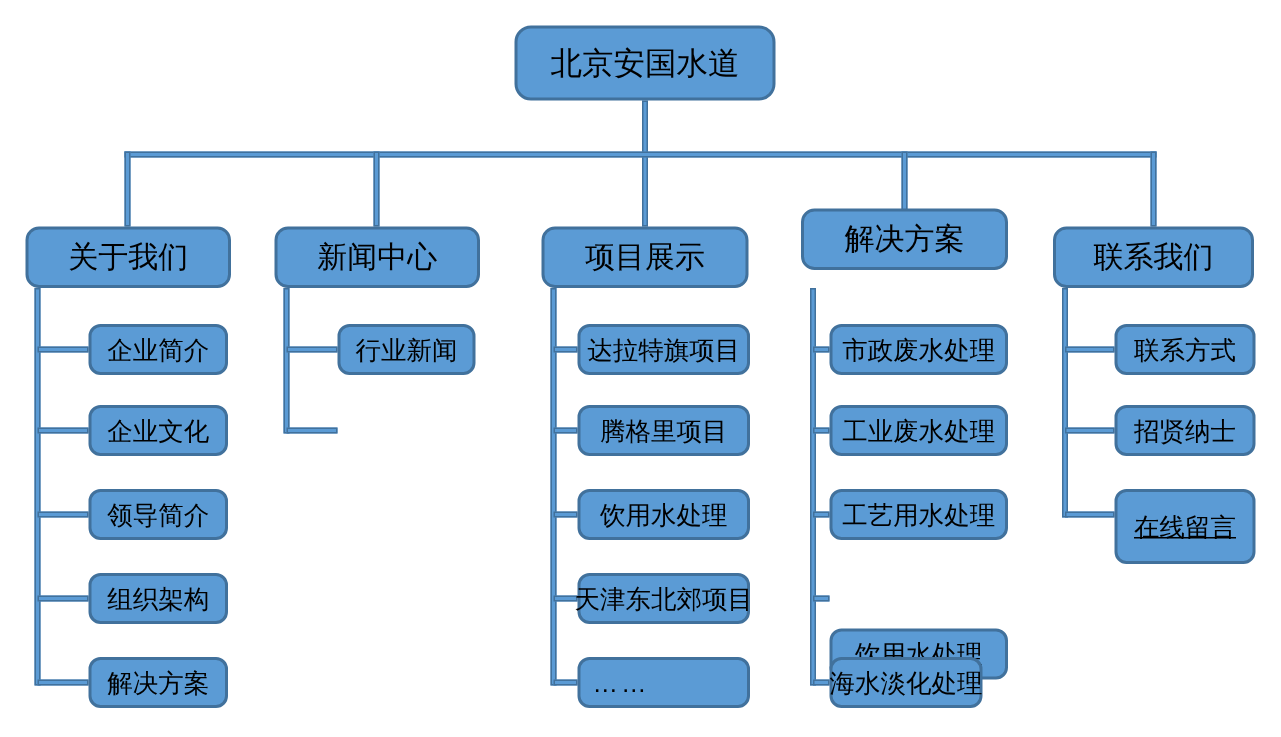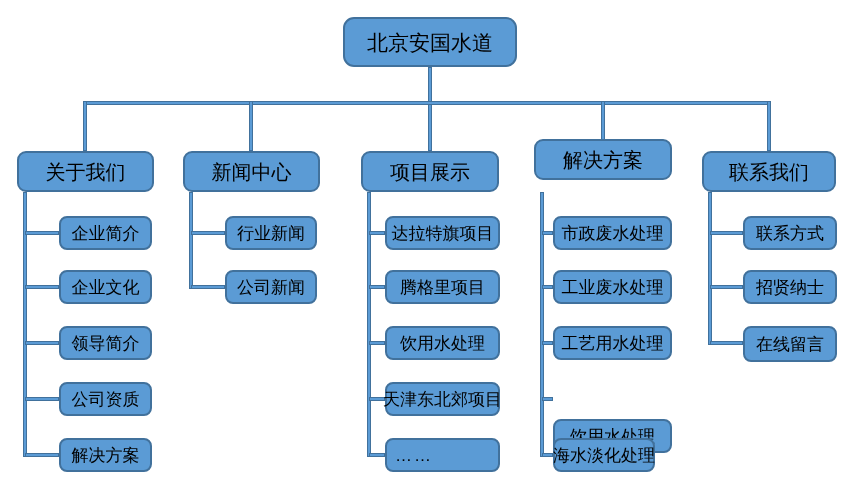--- a/index.html
+++ b/index.html
@@ -45,30 +45,29 @@
     <div class="cline" style="left: 83px; top: 101px; width: 4px; height: 50px;"></div>
     <div class="node branch" style="left: 17px; top: 151px; width: 137px; height: 41px;">关于我们</div>
     <div class="cline" style="left: 23px; top: 192px; width: 4px; height: 265px;"></div>
     <div class="cline" style="left: 25px; top: 231px; width: 34px; height: 4px;"></div>
     <div class="node leaf" style="left: 59px; top: 216px; width: 93px; height: 34px;">企业简介</div>
     <div class="cline" style="left: 25px; top: 285px; width: 34px; height: 4px;"></div>
     <div class="node leaf" style="left: 59px; top: 270px; width: 93px; height: 34px;">企业文化</div>
     <div class="cline" style="left: 25px; top: 341px; width: 34px; height: 4px;"></div>
     <div class="node leaf" style="left: 59px; top: 326px; width: 93px; height: 34px;">领导简介</div>
     <div class="cline" style="left: 25px; top: 397px; width: 34px; height: 4px;"></div>
-    <div class="node leaf" style="left: 59px; top: 382px; width: 93px; height: 34px;">公司资质</div>
+    <div class="node leaf" style="left: 59px; top: 382px; width: 93px; height: 34px;">组织架构</div>
     <div class="cline" style="left: 25px; top: 453px; width: 34px; height: 4px;"></div>
     <div class="node leaf" style="left: 59px; top: 438px; width: 93px; height: 34px;">解决方案</div>
     <div class="cline" style="left: 249px; top: 101px; width: 4px; height: 50px;"></div>
     <div class="node branch" style="left: 183px; top: 151px; width: 137px; height: 41px;">新闻中心</div>
     <div class="cline" style="left: 189px; top: 192px; width: 4px; height: 97px;"></div>
     <div class="cline" style="left: 191px; top: 231px; width: 34px; height: 4px;"></div>
     <div class="node leaf" style="left: 225px; top: 216px; width: 92px; height: 34px;">行业新闻</div>
     <div class="cline" style="left: 191px; top: 285px; width: 34px; height: 4px;"></div>
-    <div class="node leaf" style="left: 225px; top: 270px; width: 92px; height: 34px;">公司新闻</div>
     <div class="node branch" style="left: 361px; top: 151px; width: 138px; height: 41px;">项目展示</div>
     <div class="cline" style="left: 367px; top: 192px; width: 4px; height: 265px;"></div>
     <div class="cline" style="left: 369px; top: 231px; width: 16px; height: 4px;"></div>
     <div class="node leaf" style="left: 385px; top: 216px; width: 115px; height: 34px;">达拉特旗项目</div>
     <div class="cline" style="left: 369px; top: 285px; width: 16px; height: 4px;"></div>
     <div class="node leaf" style="left: 385px; top: 270px; width: 115px; height: 34px;">腾格里项目</div>
     <div class="cline" style="left: 369px; top: 341px; width: 16px; height: 4px;"></div>
     <div class="node leaf" style="left: 385px; top: 326px; width: 115px; height: 34px;">饮用水处理</div>
     <div class="cline" style="left: 369px; top: 397px; width: 16px; height: 4px;"></div>
     <div class="node leaf" style="left: 385px; top: 382px; width: 115px; height: 34px;">天津东北郊项目</div>
@@ -88,14 +87,14 @@
     <div class="cline" style="left: 542px; top: 453px; width: 11px; height: 4px;"></div>
     <div class="node leaf" style="left: 553px; top: 438px; width: 102px; height: 34px;">海水淡化处理</div>
     <div class="cline" style="left: 767px; top: 101px; width: 4px; height: 50px;"></div>
     <div class="node branch" style="left: 702px; top: 151px; width: 134px; height: 41px;">联系我们</div>
     <div class="cline" style="left: 708px; top: 192px; width: 4px; height: 153px;"></div>
     <div class="cline" style="left: 710px; top: 231px; width: 33px; height: 4px;"></div>
     <div class="node leaf" style="left: 743px; top: 216px; width: 94px; height: 34px;">联系方式</div>
     <div class="cline" style="left: 710px; top: 285px; width: 33px; height: 4px;"></div>
     <div class="node leaf" style="left: 743px; top: 270px; width: 94px; height: 34px;">招贤纳士</div>
     <div class="cline" style="left: 710px; top: 341px; width: 33px; height: 4px;"></div>
-    <div class="node leaf" style="left: 743px; top: 326px; width: 94px; height: 36px;">在线留言</div>
+    <div class="node leaf" style="left: 743px; top: 326px; width: 94px; height: 50px; text-decoration: underline;">在线留言</div>
   </div>
 
 </body></html>

